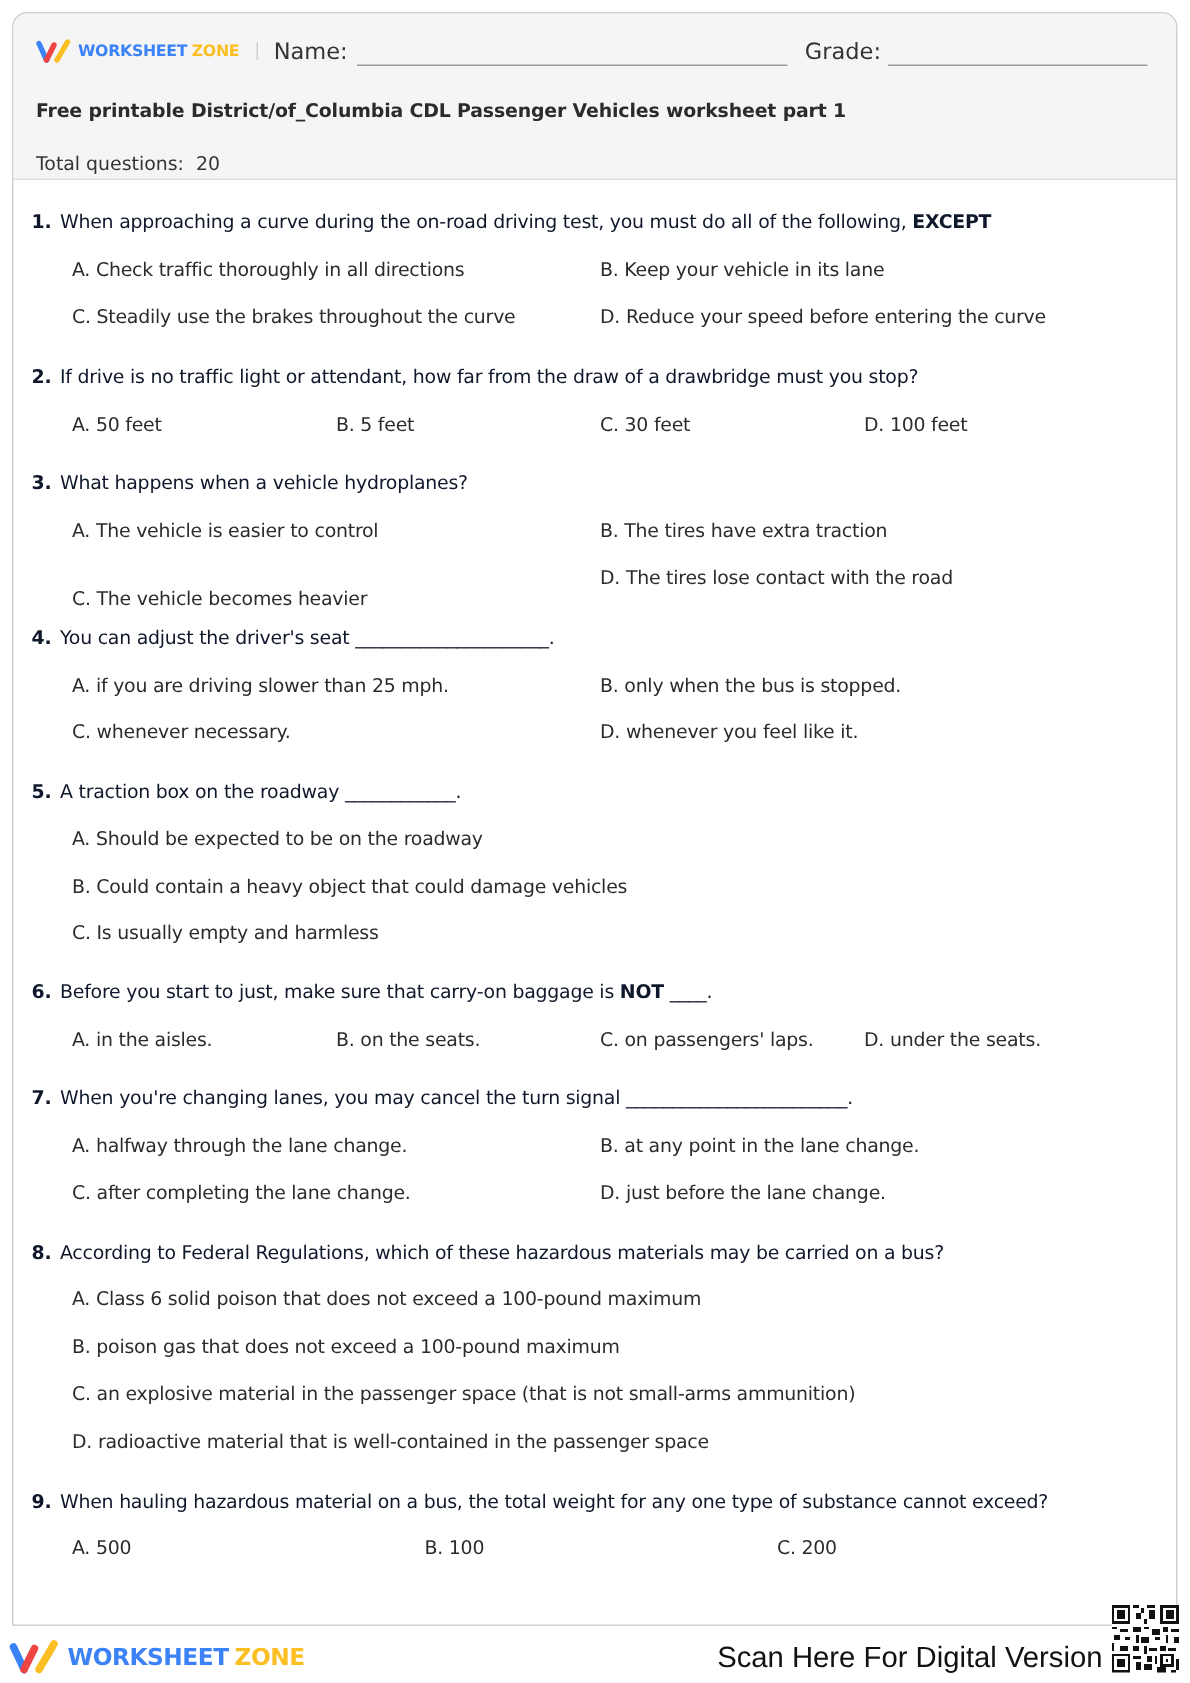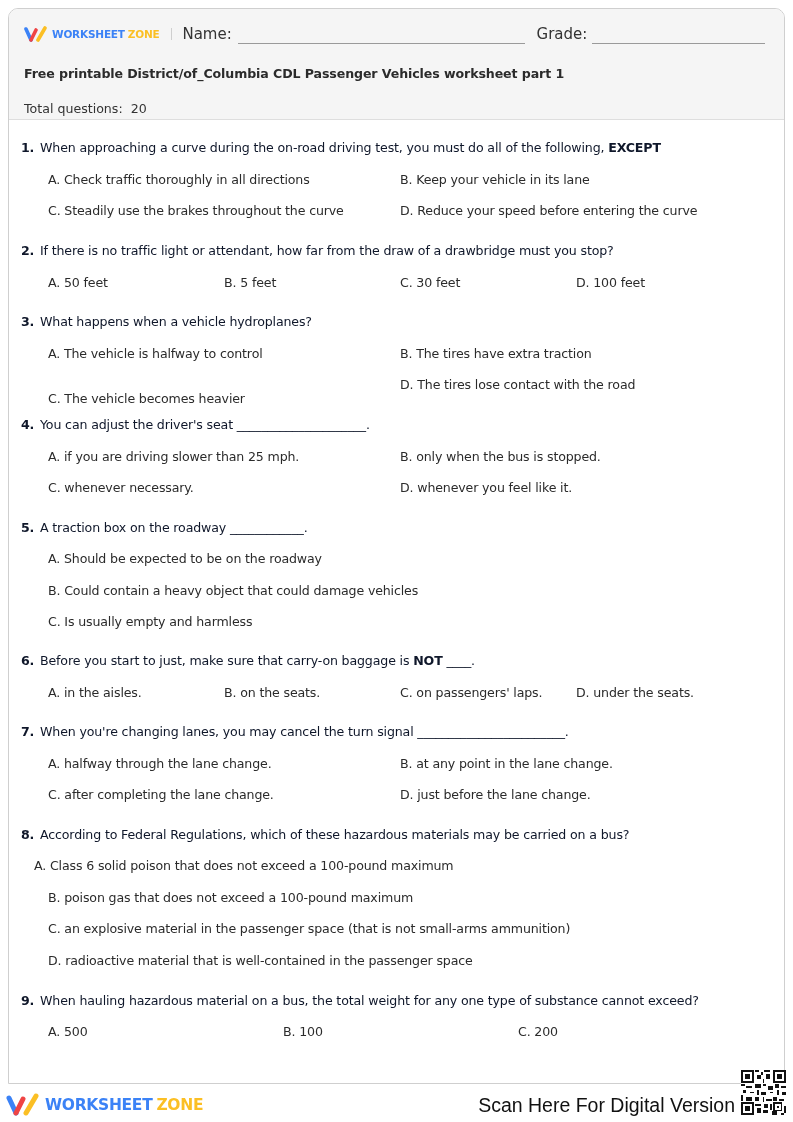--- a/index.html
+++ b/index.html
@@ -73,30 +73,30 @@
 
   <div class="q" style="top:10px">
     <div class="q-stem" style="top:0"><span class="q-num">1.</span><span>When approaching a curve during the on-road driving test, you must do all of the following, </span><b>EXCEPT</b></div>
     <div class="opt" style="left:48px;top:32px">A. Check traffic thoroughly in all directions</div>
     <div class="opt" style="left:400px;top:32px">B. Keep your vehicle in its lane</div>
     <div class="opt" style="left:48px;top:63px">C. Steadily use the brakes throughout the curve</div>
     <div class="opt" style="left:400px;top:63px">D. Reduce your speed before entering the curve</div>
   </div>
 
   <div class="q" style="top:113px">
-    <div class="q-stem" style="top:0"><span class="q-num">2.</span><span>If there is no traffic light or attendant, how far from the draw of a drawbridge must you stop?</span></div>
+    <div class="q-stem" style="top:0"><span class="q-num">2.</span><span>If drive is no traffic light or attendant, how far from the draw of a drawbridge must you stop?</span></div>
     <div class="opt" style="left:48px;top:32px">A. 50 feet</div>
     <div class="opt" style="left:224px;top:32px">B. 5 feet</div>
     <div class="opt" style="left:400px;top:32px">C. 30 feet</div>
     <div class="opt" style="left:576px;top:32px">D. 100 feet</div>
   </div>
 
   <div class="q" style="top:184px">
     <div class="q-stem" style="top:0"><span class="q-num">3.</span><span>What happens when a vehicle hydroplanes?</span></div>
-    <div class="opt" style="left:48px;top:32px">A. The vehicle is halfway to control</div>
+    <div class="opt" style="left:48px;top:32px">A. The vehicle is easier to control</div>
     <div class="opt" style="left:400px;top:32px">B. The tires have extra traction</div>
     <div class="opt" style="left:48px;top:77px">C. The vehicle becomes heavier</div>
     <div class="opt" style="left:400px;top:63px">D. The tires lose contact with the road</div>
   </div>
 
   <div class="q" style="top:287px">
     <div class="q-stem" style="top:0"><span class="q-num">4.</span><span>You can adjust the driver's seat _____________________.</span></div>
     <div class="opt" style="left:48px;top:32px">A. if you are driving slower than 25 mph.</div>
     <div class="opt" style="left:400px;top:32px">B. only when the bus is stopped.</div>
     <div class="opt" style="left:48px;top:63px">C. whenever necessary.</div>
@@ -121,21 +121,21 @@
   <div class="q" style="top:594px">
     <div class="q-stem" style="top:0"><span class="q-num">7.</span><span>When you're changing lanes, you may cancel the turn signal ________________________.</span></div>
     <div class="opt" style="left:48px;top:32px">A. halfway through the lane change.</div>
     <div class="opt" style="left:400px;top:32px">B. at any point in the lane change.</div>
     <div class="opt" style="left:48px;top:63px">C. after completing the lane change.</div>
     <div class="opt" style="left:400px;top:63px">D. just before the lane change.</div>
   </div>
 
   <div class="q" style="top:697px">
     <div class="q-stem" style="top:0"><span class="q-num">8.</span><span>According to Federal Regulations, which of these hazardous materials may be carried on a bus?</span></div>
-    <div class="opt" style="left:34px;top:31px">A. Class 6 solid poison that does not exceed a 100-pound maximum</div>
+    <div class="opt" style="left:48px;top:31px">A. Class 6 solid poison that does not exceed a 100-pound maximum</div>
     <div class="opt" style="left:48px;top:63px">B. poison gas that does not exceed a 100-pound maximum</div>
     <div class="opt" style="left:48px;top:94px">C. an explosive material in the passenger space (that is not small-arms ammunition)</div>
     <div class="opt" style="left:48px;top:126px">D. radioactive material that is well-contained in the passenger space</div>
   </div>
 
   <div class="q" style="top:863px">
     <div class="q-stem" style="top:0"><span class="q-num">9.</span><span>When hauling hazardous material on a bus, the total weight for any one type of substance cannot exceed?</span></div>
     <div class="opt" style="left:48px;top:31px">A. 500</div>
     <div class="opt" style="left:283px;top:31px">B. 100</div>
     <div class="opt" style="left:518px;top:31px">C. 200</div>

